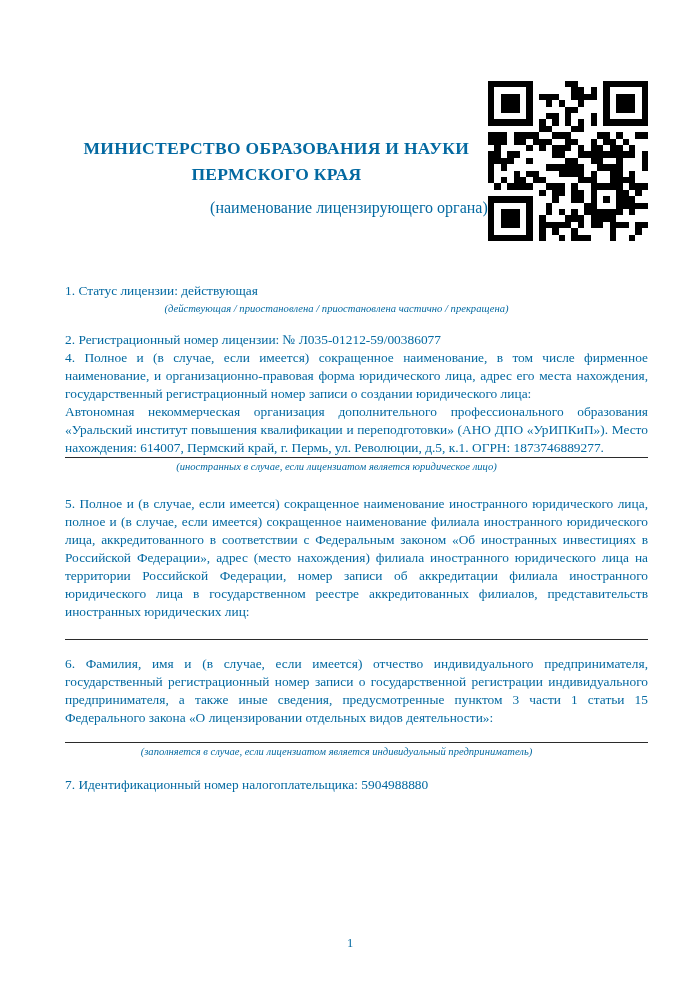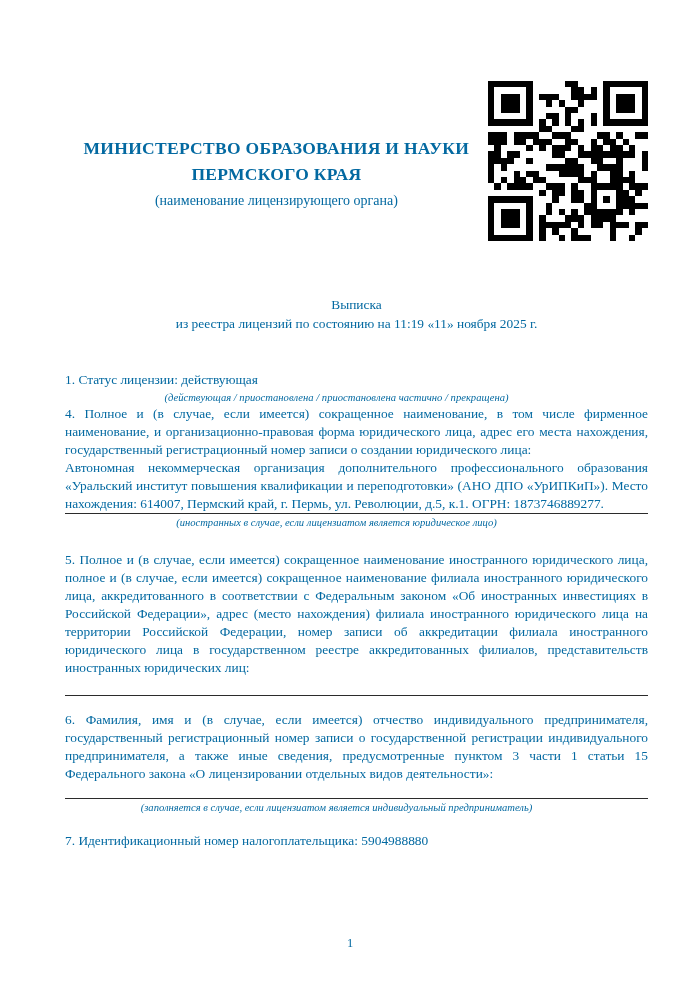--- a/index.html
+++ b/index.html
@@ -10,21 +10,21 @@
     background:#ffffff;
     font-family:"Liberation Serif","DejaVu Serif",serif;
     font-size:13.4px;
     color:#0369a1;
     overflow:hidden;
   }
   .content{padding:0 52px 0 65px;}
   .header-row{display:flex;align-items:flex-start;padding-top:78px;}
   .ministry{width:438px;text-align:center;padding-top:57px;}
   .ministry-name{font-weight:bold;font-size:17.5px;line-height:26px;letter-spacing:.3px;}
-  .small-caption{font-size:14px;line-height:14px;margin-top:7px;}
+  .small-caption{font-size:16px;line-height:14px;margin-top:14px;text-align:right;}
   .qr-box{margin-left:auto;width:166px;height:166px;}
   .qr-box svg{width:100%;height:100%;display:block;}
   .doc-title{text-align:center;margin-top:51px;line-height:19px;}
   .item{margin:0;}
   .line{line-height:18px;}
   .just{margin:0;text-align:justify;line-height:18px;}
   .just.lastleft{text-align-last:left;}
   .caption{font-size:10.6px;line-height:15px;text-align:center;padding-right:40px;font-style:italic;}
   .rule{border-bottom:1.7px solid #2b2b2b;height:0;}
   .mt-i1{margin-top:38px;}
@@ -373,30 +373,29 @@
             <rect x="11" y="24" width="1" height="1" fill="#000"></rect>
             <rect x="13" y="24" width="1" height="1" fill="#000"></rect>
             <rect x="14" y="24" width="1" height="1" fill="#000"></rect>
             <rect x="15" y="24" width="1" height="1" fill="#000"></rect>
             <rect x="19" y="24" width="1" height="1" fill="#000"></rect>
             <rect x="22" y="24" width="1" height="1" fill="#000"></rect>
           </svg>
       </div>
     </div>
 
-    <div class="doc-title">
-      <div>Выписка</div>
-      <div>из реестра лицензий по состоянию на 11:19 «11» ноября 2025 г.</div>
-    </div>
 
     <div class="item mt-i1">
       <div class="line">1. Статус лицензии: действующая</div>
       <div class="caption cap-tight">(действующая / приостановлена / приостановлена частично / прекращена)</div>
     </div>
 
+    <div class="item mt-i2">
+      <div class="line">2. Регистрационный номер лицензии: № Л035-01212-59/00386077</div>
+    </div>
 
 
     <div class="item mt-i4">
       <p class="just lastleft">4. Полное и (в случае, если имеется) сокращенное наименование, в том числе фирменное наименование, и организационно-правовая форма юридического лица, адрес его места нахождения, государственный регистрационный номер записи о создании юридического лица:</p>
       <p class="just lastleft">Автономная некоммерческая организация дополнительного профессионального образования «Уральский институт повышения квалификации и переподготовки» (АНО ДПО «УрИПКиП»). Место нахождения: 614007, Пермский край, г. Пермь, ул. Революции, д.5, к.1. ОГРН: 1873746889277.</p>
       <div class="rule"></div>
       <div class="caption cap-tight">(иностранных в случае, если лицензиатом является юридическое лицо)</div>
     </div>
 
     <div class="item mt-i5">

